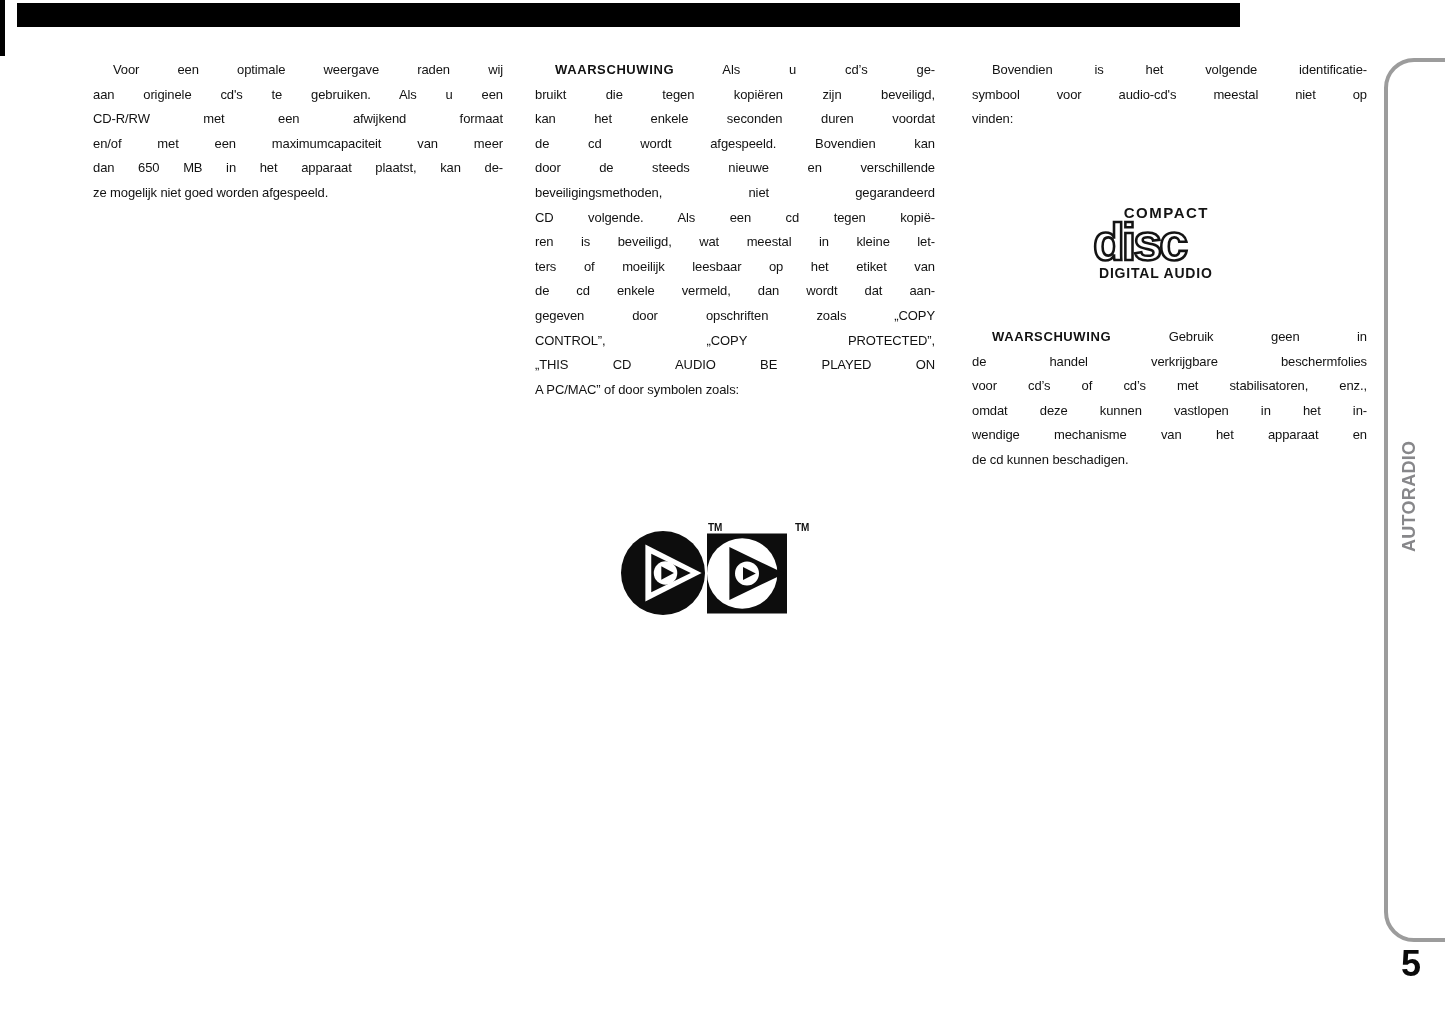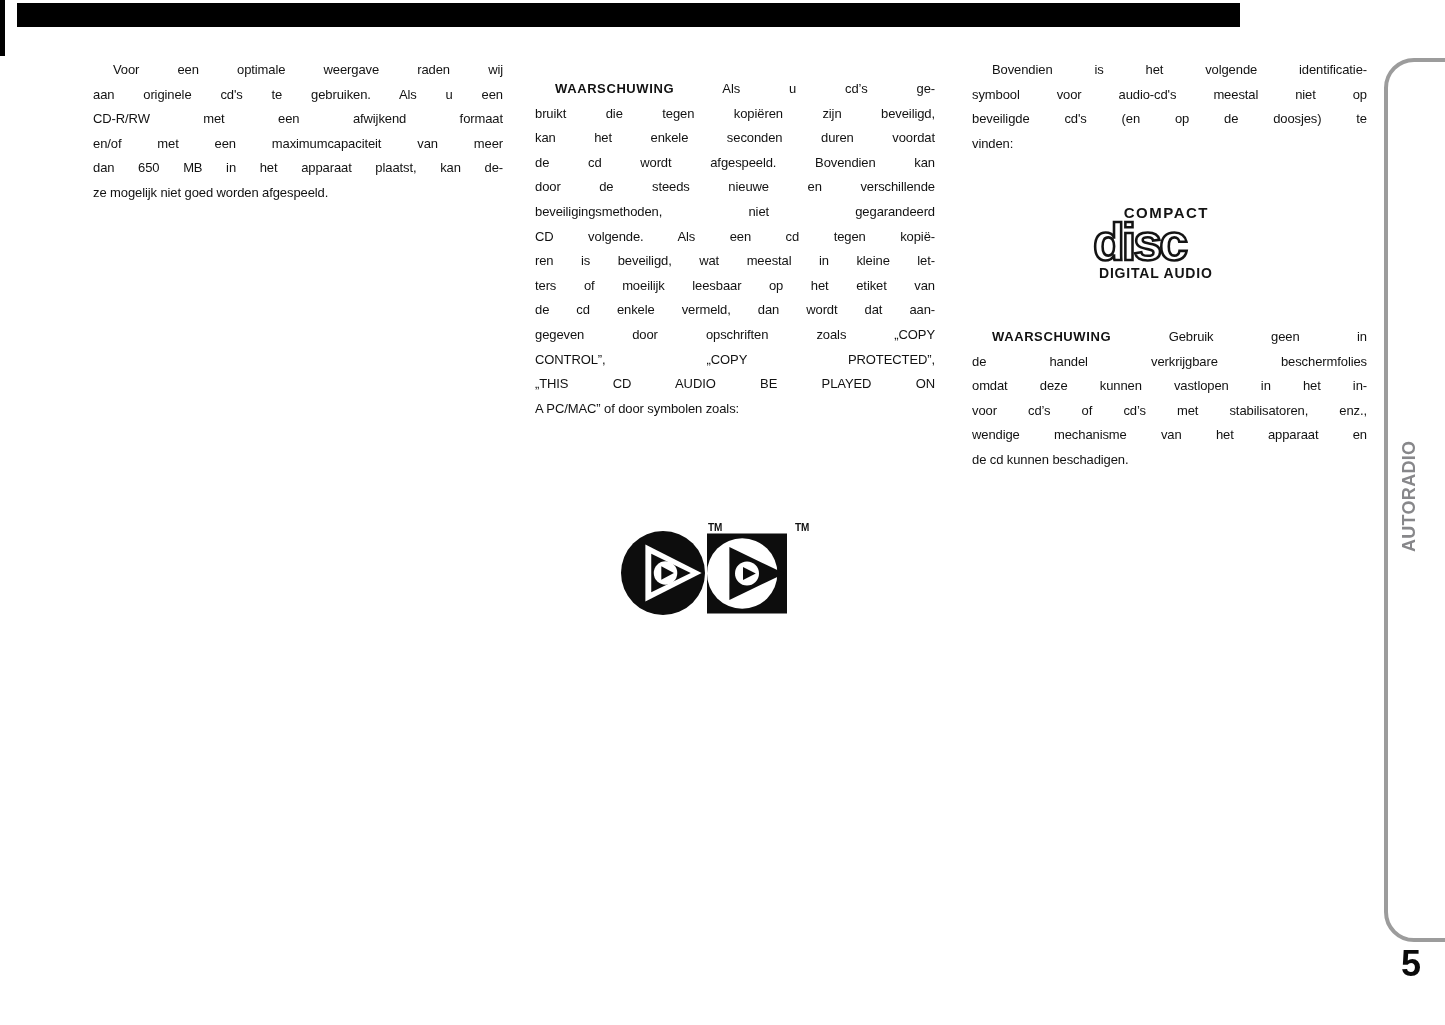--- a/index.html
+++ b/index.html
@@ -17,21 +17,21 @@
   }
   .edge-sliver{
     position:absolute;left:0;top:0;width:5px;height:56px;background:#000000;
   }
   .col{
     position:absolute;top:58px;
     font-size:13px;line-height:24.6px;
     letter-spacing:-0.1px;
   }
   .col1{left:93px;width:410px;}
-  .col2{left:535px;width:400px;margin-top:19px;}
+  .col2{left:535px;width:400px;}
   .col3{left:972px;width:395px;}
   .line{
     text-align:justify;
     text-align-last:justify;
     white-space:normal;
   }
   .line.first{text-indent:20px;}
   .line.last{text-align-last:left;}
   .warn-label{
     font-weight:bold;
@@ -106,28 +106,27 @@
     <div class="line">de cd enkele vermeld, dan wordt dat aan-</div>
     <div class="line">gegeven door opschriften zoals „COPY</div>
     <div class="line">CONTROL”, „COPY PROTECTED”,</div>
     <div class="line">„THIS CD AUDIO BE PLAYED ON</div>
     <div class="line last">A PC/MAC” of door symbolen zoals:</div>
   </div>
 
   <div class="col col3">
     <div class="line first">Bovendien is het volgende identificatie-</div>
     <div class="line">symbool voor audio-cd's meestal niet op</div>
-    <div class="line">beveiligde cd's (en op de doosjes) te</div>
     <div class="line last">vinden:</div>
 
     <div class="para2">
       <div class="line first"><span class="warn-label">WAARSCHUWING</span><span> Gebruik geen in</span></div>
       <div class="line">de handel verkrijgbare beschermfolies</div>
+      <div class="line">voor cd’s of cd’s met stabilisatoren, enz.,</div>
       <div class="line">omdat deze kunnen vastlopen in het in-</div>
-      <div class="line">voor cd’s of cd’s met stabilisatoren, enz.,</div>
       <div class="line">wendige mechanisme van het apparaat en</div>
       <div class="line last">de cd kunnen beschadigen.</div>
     </div>
   </div>
 
   <svg class="cd-logo" viewBox="0 0 160 100" xmlns="http://www.w3.org/2000/svg">
     <text x="129" y="28" text-anchor="end" font-family="Liberation Sans, sans-serif" font-size="15" font-weight="bold" letter-spacing="1.5" fill="#141414">COMPACT</text>
     <text x="13" y="70" font-family="Liberation Sans, sans-serif" font-size="52" font-weight="bold" letter-spacing="-3" fill="#ffffff" stroke="#141414" stroke-width="2.6">disc</text>
     <text x="19" y="88" font-family="Liberation Sans, sans-serif" font-size="14" font-weight="bold" letter-spacing="0.8" fill="#141414">DIGITAL AUDIO</text>
   </svg>

